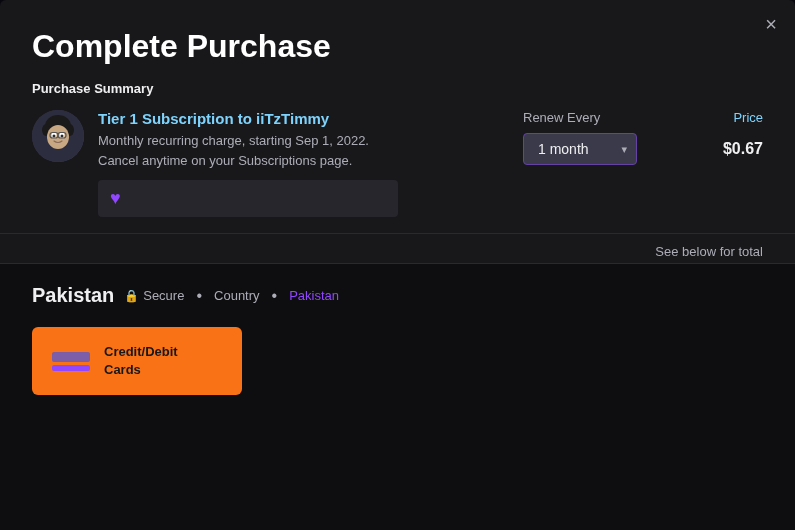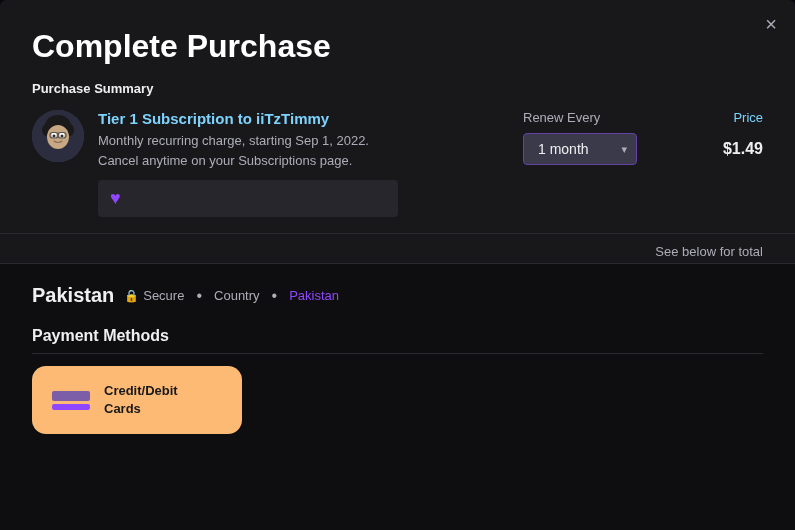--- a/index.html
+++ b/index.html
@@ -230,22 +230,22 @@
     .payment-methods-label {
       font-size: 16px;
       font-weight: 600;
       color: #efeff1;
       margin-bottom: 10px;
       padding-bottom: 8px;
       border-bottom: 1px solid #2a2a2e;
     }
 
     .payment-option {
-      background: #fdba74;
-      border-radius: 14px;
+      background: #f97316;
+      border-radius: 6px;
       padding: 14px 18px;
       display: flex;
       align-items: center;
       gap: 14px;
       width: 210px;
       cursor: pointer;
       border: 2px solid transparent;
       margin-top: 12px;
     }
 
@@ -343,21 +343,21 @@
             <div style="display:flex; justify-content:space-between; align-items:center; width:100%;">
               <div class="dropdown-wrapper">
                 <select style="background:#3a3a4a; border:1px solid #6441a5; border-radius:4px; color:#efeff1; font-size:14px; padding:7px 32px 7px 14px; cursor:pointer; appearance:none; -webkit-appearance:none; min-width:110px; font-family:inherit;">
                   <option>1 month</option>
                   <option>3 months</option>
                   <option>6 months</option>
                   <option>12 months</option>
                 </select>
                 <span class="dropdown-chevron">▾</span>
               </div>
-              <span class="price-value">$1.49</span>
+              <span class="price-value">$0.67</span>
             </div>
           </div>
         </div>
       </div>
     </div>
 
     <div class="see-below">See below for total</div>
 
     <div class="checkout-section">
       <div class="checkout-header">
@@ -365,21 +365,20 @@
         <span class="secure-badge">
           <span class="lock-icon">🔒</span>
           <span>Secure</span>
         </span>
         <span class="separator-dot">•</span>
         <span class="country-label">Country</span>
         <span class="separator-dot">•</span>
         <a class="country-link" href="#">Pakistan</a>
       </div>
 
-      <div class="payment-methods-label">Payment Methods</div>
 
       <div class="payment-option">
         <div class="card-icon-wrapper">
           <div class="card-icon-top"></div>
           <div class="card-icon-stripe"></div>
         </div>
         <div class="payment-text">Credit/Debit<br>Cards</div>
       </div>
     </div>
 

